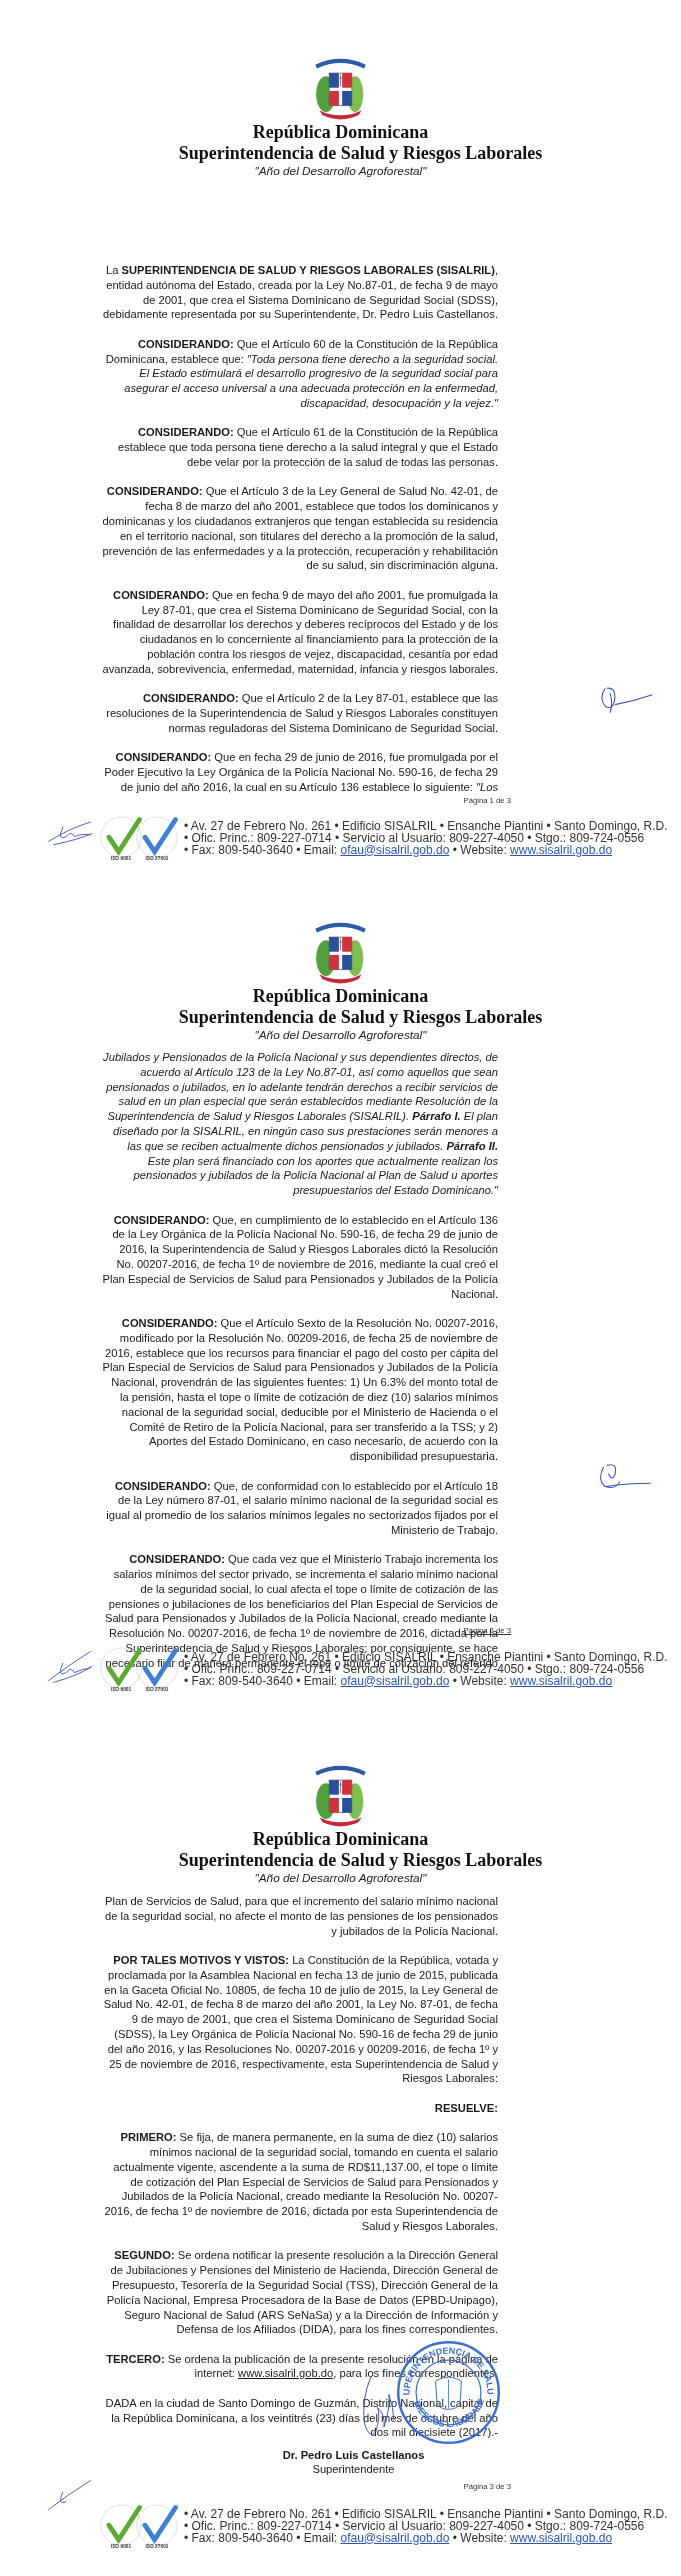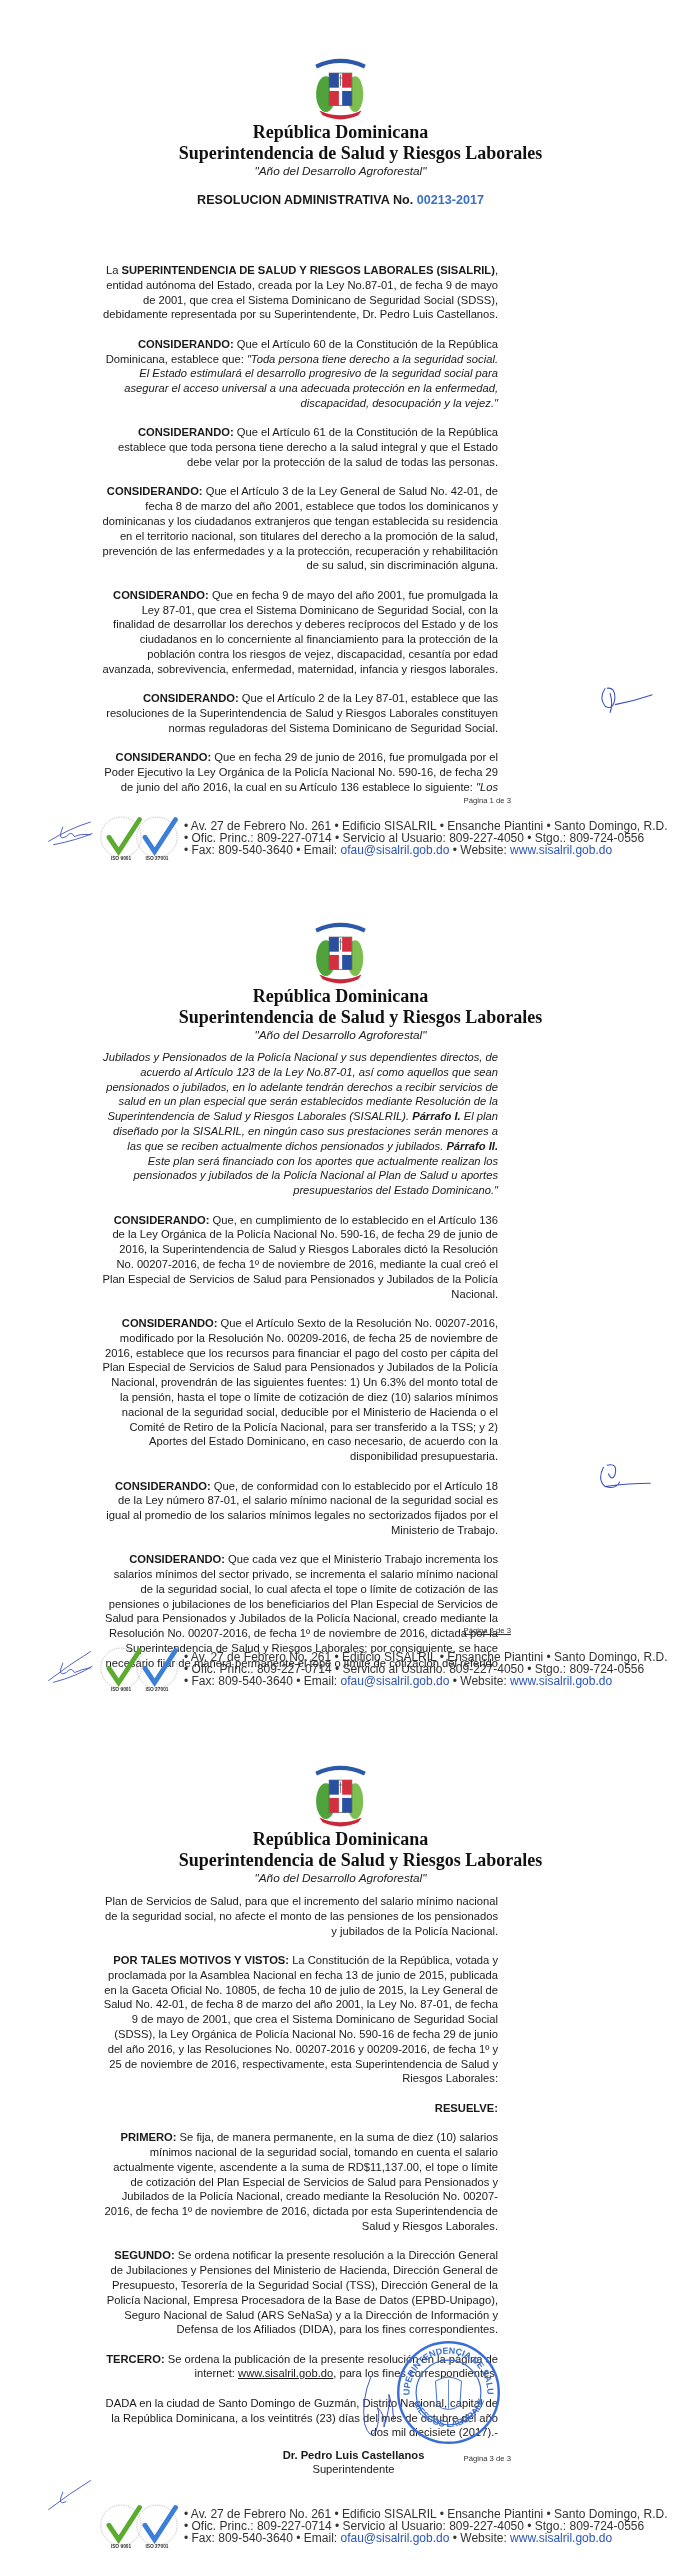--- a/index.html
+++ b/index.html
@@ -17,21 +17,21 @@
   .body { position:absolute; left:102px; width:396px; font-size:11.2px; line-height:14.8px; text-align:justify; }
   .body p { margin:0 0 14.6px 0;text-align:right; }
   .body b { font-weight:bold; }
   .body i { font-style:italic; }
   .center { text-align:center; font-weight:bold; }
   .link { text-decoration:underline; color:#1a1a1a; }
   .page-num { position:absolute; right:182px; font-size:7.7px; color:#333; }
   .footer { position:absolute; left:96px; width:422px; height:57px; }
   .cert { position:absolute; top:0; width:44px; height:50px; }
   .footer-lines { position:absolute; left:88px; top:6.5px; font-size:12px; line-height:12px; color:#333; white-space:nowrap; }
-  .footer-lines .flink { color:#2b54b8; }
+  .footer-lines .flink { color:#2b54b8; text-decoration:underline; }
   .initial-left { position:absolute; left:45px; width:49px; height:37px; }
   .initial-right { position:absolute; left:597px; width:57px; height:37px; }
   .signature { position:absolute; left:353px; top:2383px; width:49px; height:73px; }
   .seal { position:absolute; left:395px; top:2338px; width:107px; height:107px; }
   .signer { position:absolute; left:252px; width:203px; text-align:center; font-size:11.2px; line-height:14px; }
 </style>
 </head>
 <body>
 
 <svg width="0" height="0" style="position:absolute">
@@ -53,23 +53,20 @@
 </svg>
 
 <div class="page p1">
   <div class="header" style="position:absolute; top:55px; left:0; width:681px;">
     <svg class="coa" width="65" height="67" viewBox="0 0 80 82">
         <use href="#coa"></use>
       </svg>
     <div class="h-country">República Dominicana</div>
     <div class="h-org">Superintendencia de Salud y Riesgos Laborales</div>
     <div class="h-motto">"Año del Desarrollo Agroforestal"</div>
-    <div class="res-title">
-      <span>RESOLUCION ADMINISTRATIVA No. </span><span class="num">00213-2017</span>
-    </div>
   </div>
 
   <div class="body" style="top:263px;">
     <p><span>La </span><b>SUPERINTENDENCIA DE SALUD Y RIESGOS LABORALES (SISALRIL)</b><span>, entidad autónoma del Estado, creada por la Ley No.87-01, de fecha 9 de mayo de 2001, que crea el Sistema Dominicano de Seguridad Social (SDSS), debidamente representada por su Superintendente, Dr. Pedro Luis Castellanos.</span></p>
     <p><b>CONSIDERANDO:</b><span> Que el Artículo 60 de la Constitución de la República Dominicana, establece que: </span><i>"Toda persona tiene derecho a la seguridad social. El Estado estimulará el desarrollo progresivo de la seguridad social para asegurar el acceso universal a una adecuada protección en la enfermedad, discapacidad, desocupación y la vejez."</i></p>
     <p><b>CONSIDERANDO:</b><span> Que el Artículo 61 de la Constitución de la República establece que toda persona tiene derecho a la salud integral y que el Estado debe velar por la protección de la salud de todas las personas.</span></p>
     <p><b>CONSIDERANDO:</b><span> Que el Artículo 3 de la Ley General de Salud No. 42-01, de fecha 8 de marzo del año 2001, establece que todos los dominicanos y dominicanas y los ciudadanos extranjeros que tengan establecida su residencia en el territorio nacional, son titulares del derecho a la promoción de la salud, prevención de las enfermedades y a la protección, recuperación y rehabilitación de su salud, sin discriminación alguna.</span></p>
     <p><b>CONSIDERANDO:</b><span> Que en fecha 9 de mayo del año 2001, fue promulgada la Ley 87-01, que crea el Sistema Dominicano de Seguridad Social, con la finalidad de desarrollar los derechos y deberes recíprocos del Estado y de los ciudadanos en lo concerniente al financiamiento para la protección de la población contra los riesgos de vejez, discapacidad, cesantía por edad avanzada, sobrevivencia, enfermedad, maternidad, infancia y riesgos laborales.</span></p>
     <p><b>CONSIDERANDO:</b><span> Que el Artículo 2 de la Ley 87-01, establece que las resoluciones de la Superintendencia de Salud y Riesgos Laborales constituyen normas reguladoras del Sistema Dominicano de Seguridad Social.</span></p>
     <p><b>CONSIDERANDO:</b><span> Que en fecha 29 de junio de 2016, fue promulgada por el Poder Ejecutivo la Ley Orgánica de la Policía Nacional No. 590-16, de fecha 29 de junio del año 2016, la cual en su Artículo 136 establece lo siguiente: </span><i>"Los</i></p>
@@ -184,21 +181,21 @@
 
   <svg class="signature" style="top:621px; left:353px;" viewBox="0 0 60 90">
     <path d="M22 2 Q10 30 14 60 Q20 80 28 70 Q34 50 30 40 Q40 50 38 64 Q46 40 44 24 Q50 40 50 56" stroke="#3a4fc4" stroke-width="1.2" fill="none"></path>
   </svg>
 
   <div class="signer" style="top:694px;">
     <div style="font-weight:bold;">Dr. Pedro Luis Castellanos</div>
     <div>Superintendente</div>
   </div>
 
-  <div class="page-num" style="top:700px;">Página 3 de 3</div>
+  <div class="page-num" style="top:728px;">Página 3 de 3</div>
 
   <svg class="initial-left" style="top:723px;" viewBox="0 0 60 45">
     <path d="M4 40 Q30 20 56 4 M22 18 Q14 36 26 30" stroke="#3a4fc4" stroke-width="1.1" fill="none"></path>
   </svg>
 
   <div class="footer" style="top:747px;">
     <svg class="cert" style="left:3.2px;" viewBox="0 0 54 62">
       <circle cx="27" cy="30" r="25" fill="none" stroke="#999" stroke-width="0.8" stroke-dasharray="1.5 1.5"></circle>
       <path d="M12 30 L24 48 L50 8" stroke="#5aab2e" stroke-width="6" fill="none" stroke-linecap="round"></path>
       <text x="27" y="58" font-size="6" text-anchor="middle" fill="#333" font-family="Liberation Sans, sans-serif" font-weight="bold">ISO 9001</text>

